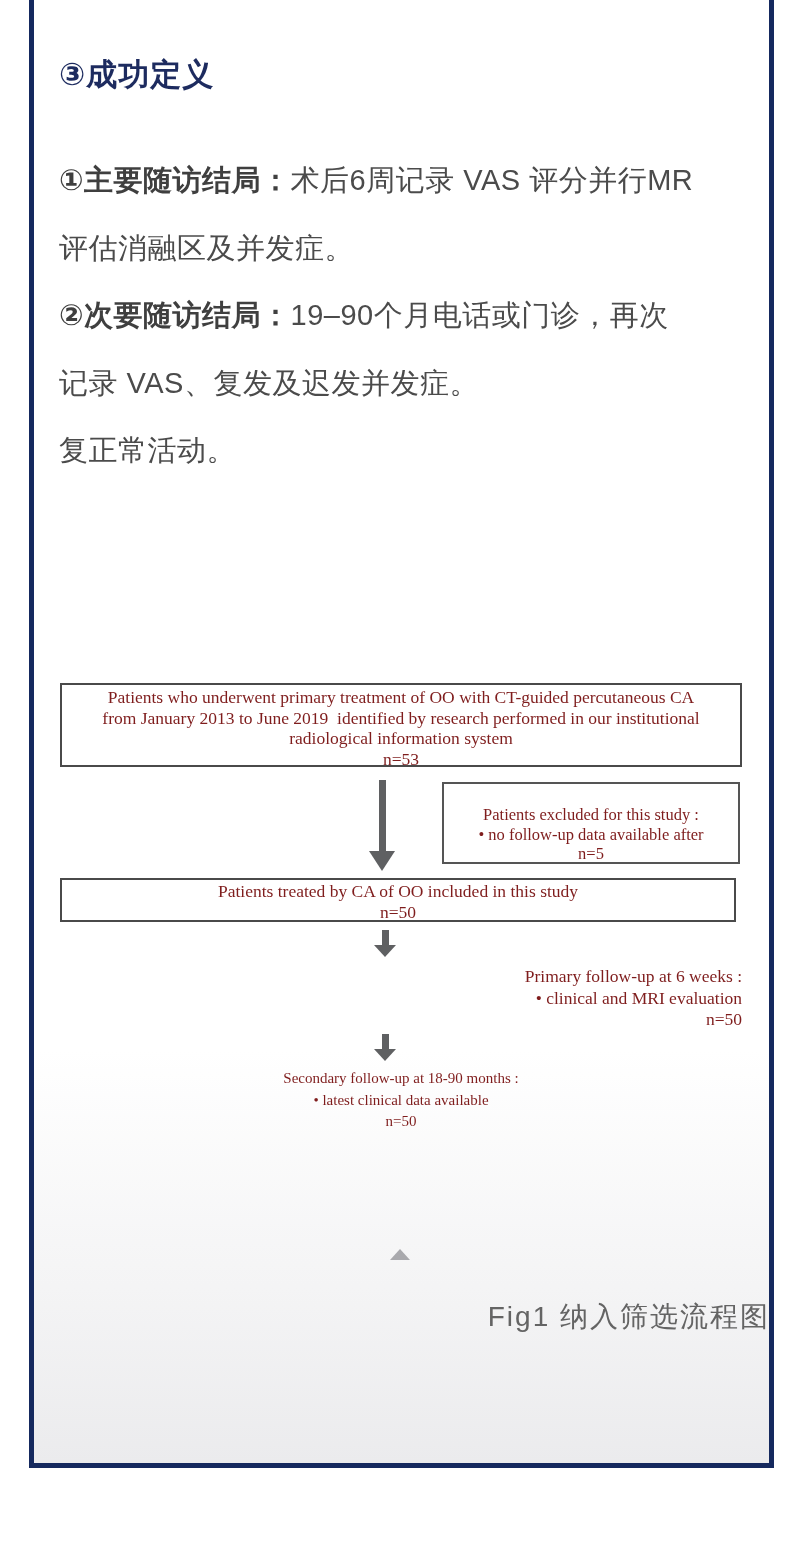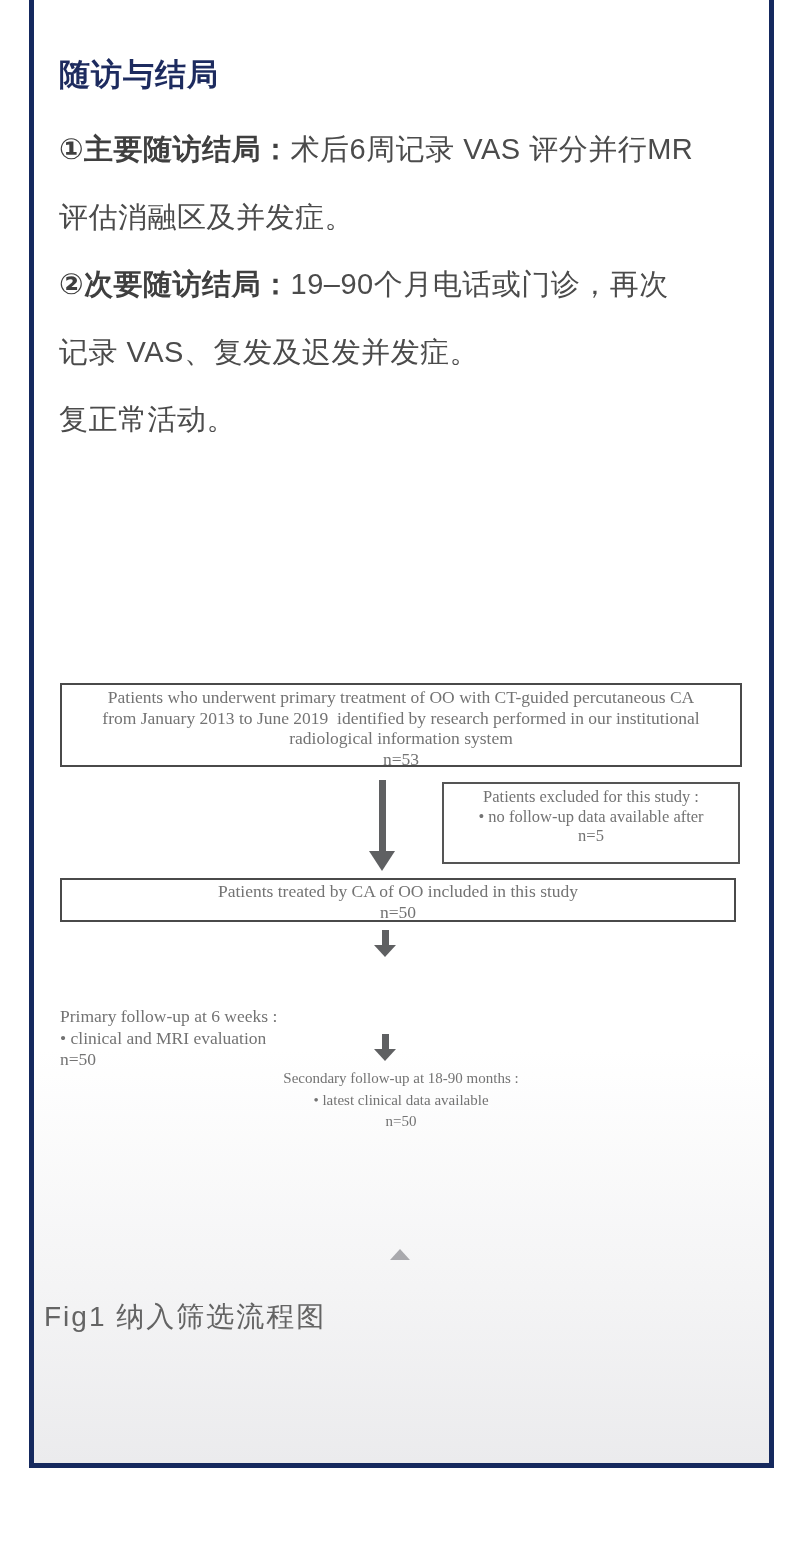--- a/index.html
+++ b/index.html
@@ -23,47 +23,47 @@
   }
 
   
   .title{
     left:59px;top:54px;
     font-size:31px;font-weight:700;
     color:var(--title,#1d2b5f);
     letter-spacing:1px;
   }
   .article-body{
-    left:59px;top:116px;width:700px;
+    left:59px;top:147px;width:700px;
     font-size:29px;
     color:var(--body,#4b4b4b);
     letter-spacing:0.5px;
   }
   .article-body .line{
     height:67.5px;line-height:67.5px;
     white-space:pre;
   }
   .article-body b{font-weight:700;color:#3f3f3f;}
 
   
-  .flow{font-family:"Liberation Serif","DejaVu Serif",serif;color:#737373;}
+  .flow{font-family:"Liberation Serif","DejaVu Serif",serif;color:#7f1d1d;}
   .flow-box{
     box-sizing:border-box;
     border:2px solid #4a4a4a;
     background:#ffffff;
     text-align:center;
   }
   .flow .line{white-space:pre;}
   .node-eligible{left:60px;top:683px;width:682px;height:84px;padding-top:2px;}
   .node-eligible .line{font-size:17.5px;line-height:20.5px;}
-  .node-excluded{left:442px;top:782px;width:298px;height:82px;padding-top:3px;border-color:#555;}
+  .node-excluded{left:442px;top:782px;width:298px;height:82px;padding-top:21px;border-color:#555;}
   .node-excluded .line{font-size:16.5px;line-height:19.5px;}
   .node-included{left:60px;top:878px;width:676px;height:44px;padding-top:1px;}
   .node-included .line{font-size:17.5px;line-height:20.5px;}
-  .node-primary{left:60px;top:966px;width:682px;text-align:left;margin-top:40px;}
+  .node-primary{left:60px;top:966px;width:682px;text-align:right;}
   .node-primary .line{font-size:17.5px;line-height:21.5px;}
   .node-secondary{left:60px;top:1068px;width:682px;text-align:center;}
   .node-secondary .line{font-size:15px;line-height:21.5px;}
 
   .flow-arrow{
     position:absolute;width:28px;
     display:flex;flex-direction:column;align-items:center;
   }
   .flow-arrow .shaft{width:7px;background:var(--arrow,#5f6062);}
   .flow-arrow .head{
@@ -80,32 +80,31 @@
 
   
   .collapse-tri{
     left:390px;top:1249px;
     width:0;height:0;border-style:solid;
     border-width:0 10px 11px 10px;
     border-color:transparent transparent var(--tri,#a9a9ad) transparent;
   }
   .caption{
     left:34px;top:1298px;width:736px;
-    text-align:left;
+    text-align:right;
     font-size:28px;color:var(--caption,#646464);
     letter-spacing:2px;
-    padding-left:10px;
   }
 </style>
 </head>
 <body>
 
 <div class="panel"></div>
 
-<div class="abs title">随访与结局</div>
+<div class="abs title">③成功定义</div>
 
 <div class="abs article-body">
     <div class="line"><b>①主要随访结局：</b><span>术后6周记录 VAS 评分并行MR</span></div>
     <div class="line"><span>评估消融区及并发症。</span></div>
     <div class="line"><b>②次要随访结局：</b><span>19–90个月电话或门诊，再次</span></div>
     <div class="line"><span>记录 VAS、复发及迟发并发症。</span></div>
     <div class="line"><span>复正常活动。</span></div>
   </div>
 
 <div>

